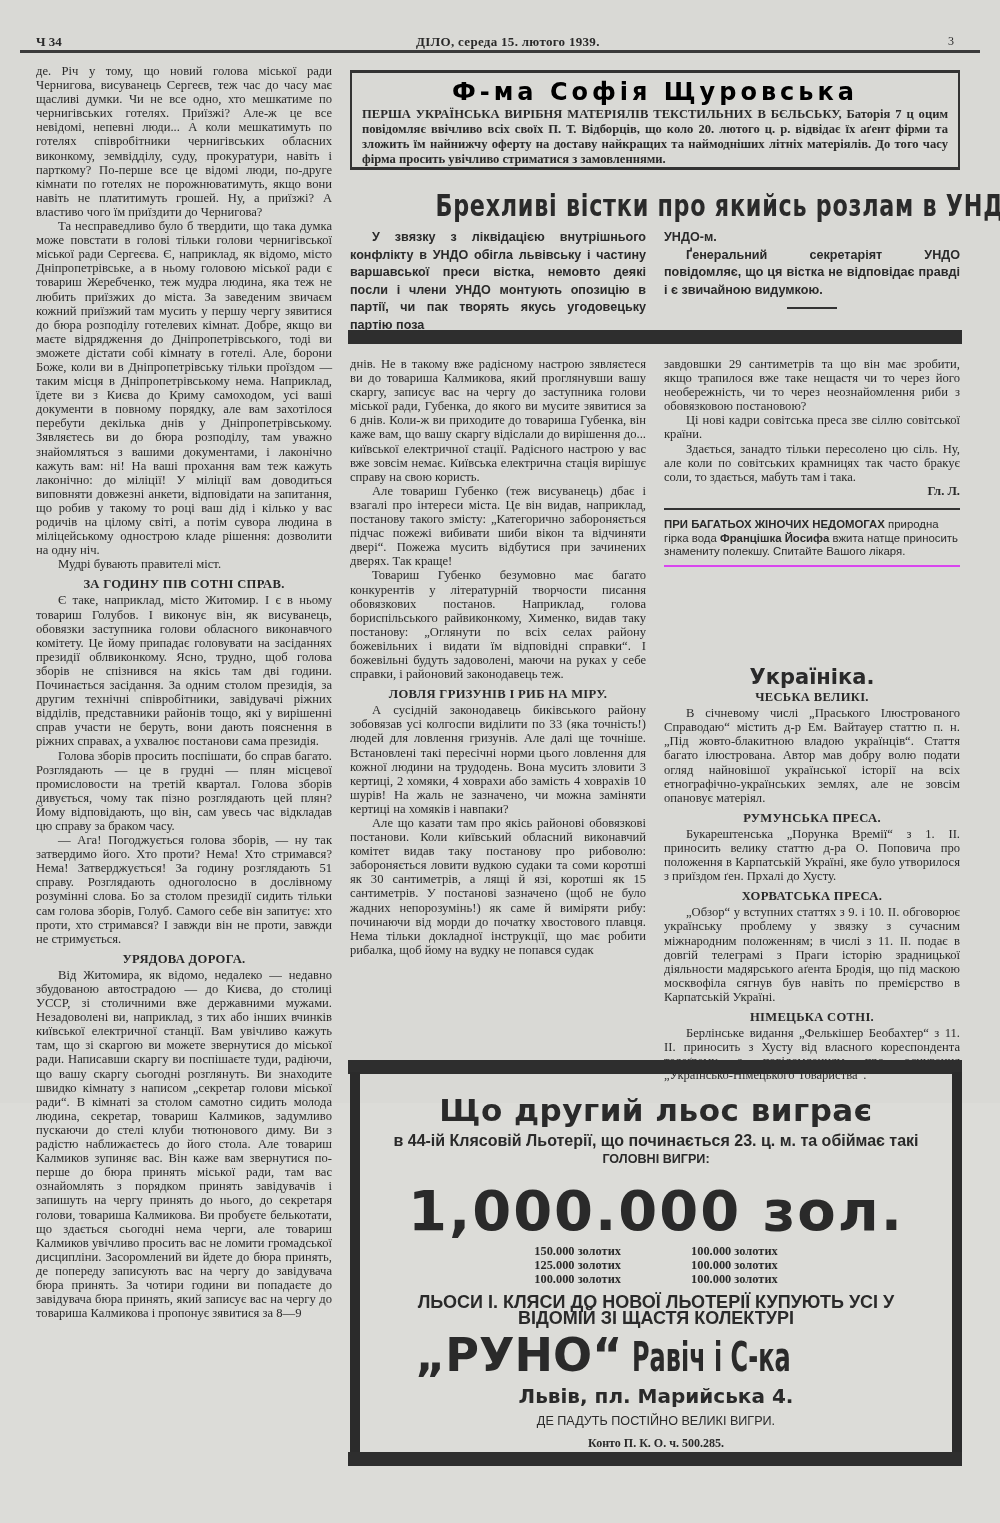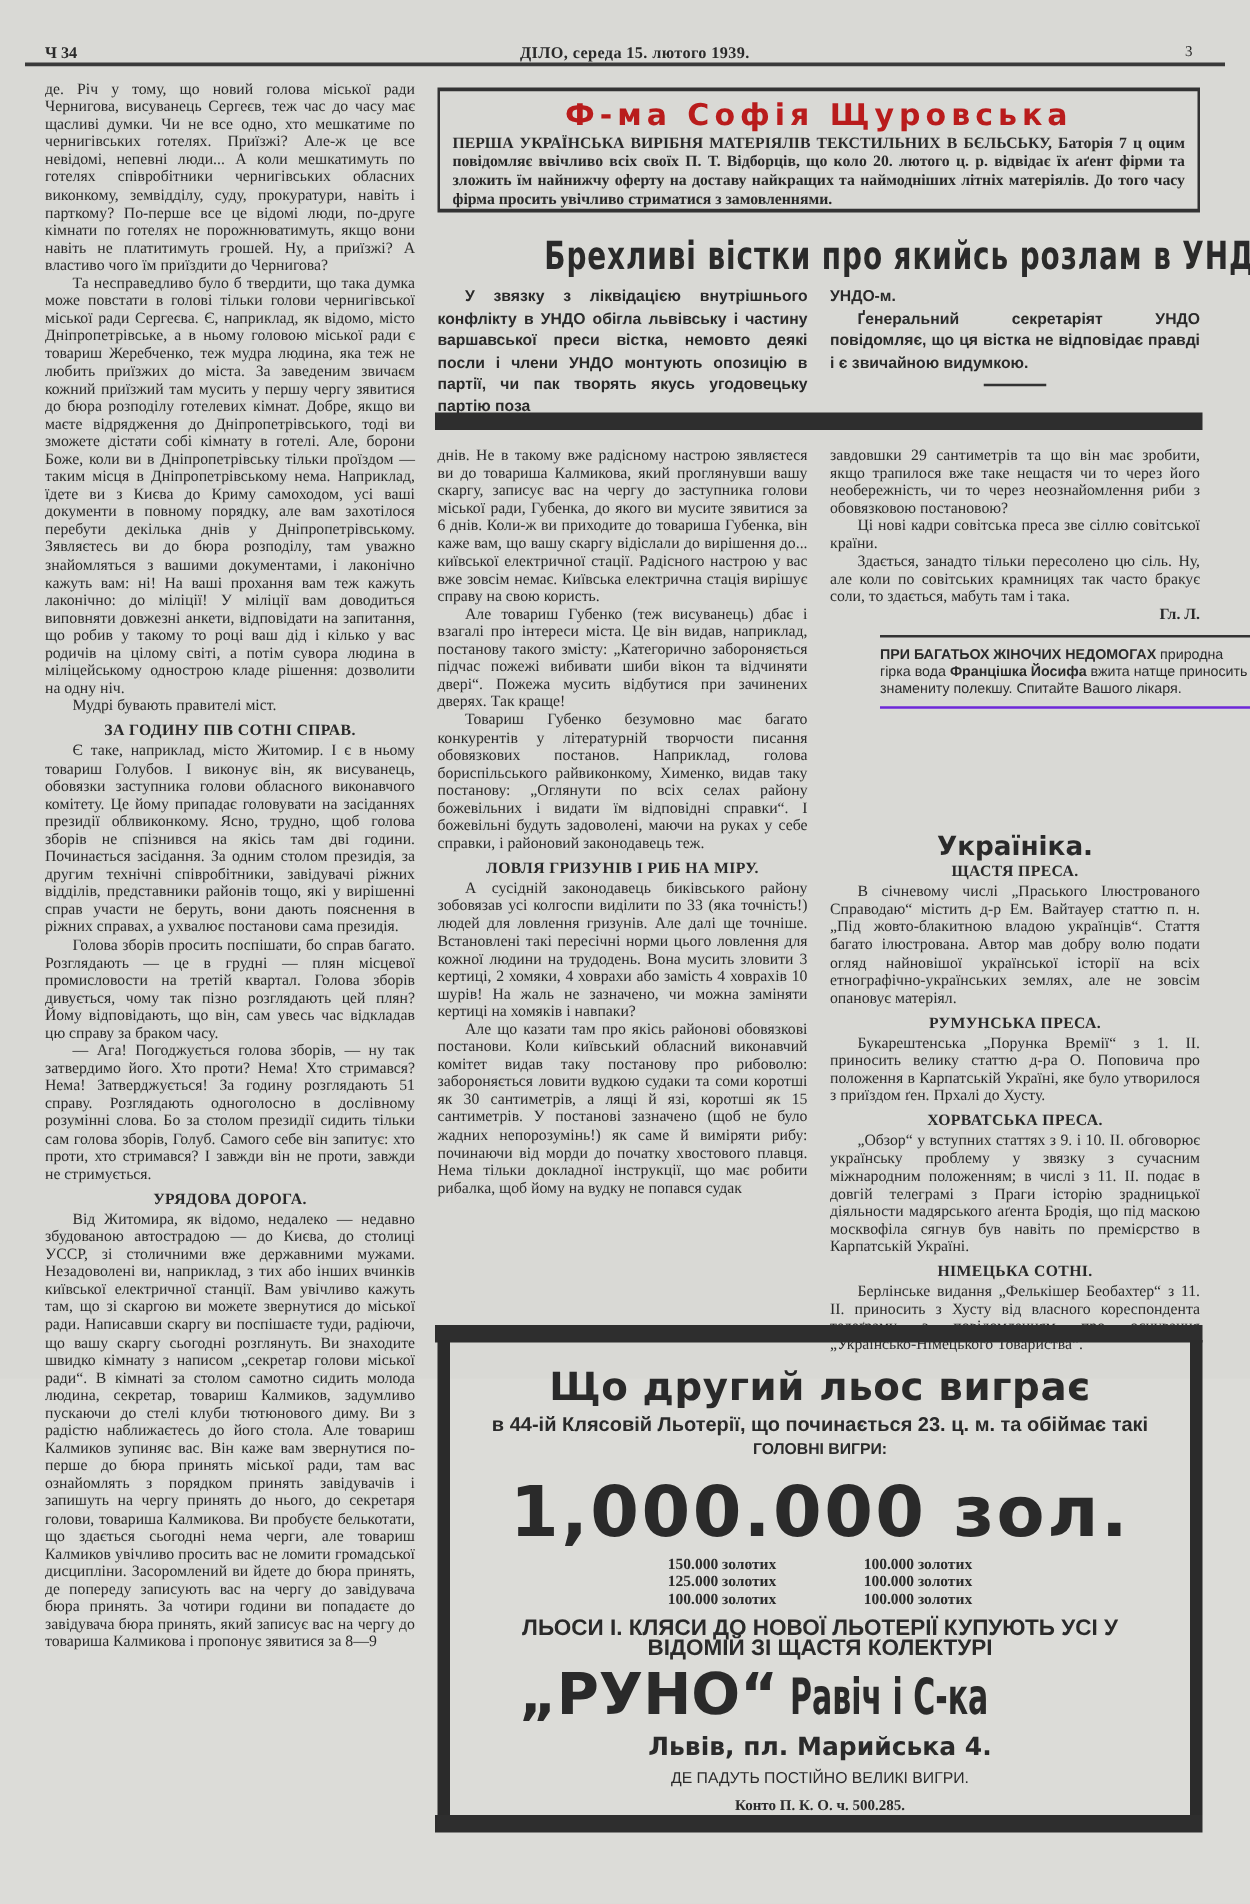--- a/index.html
+++ b/index.html
@@ -14,33 +14,33 @@
 
   .col { position: absolute; font-size: 12.6px; line-height: 14.1px; text-align: justify; }
   .col p { text-indent: 22px; }
   .col p.noindent { text-indent: 0; }
   .col h3 { font-size: 12.6px; text-align: center; font-weight: bold; margin: 6px 0 2px; letter-spacing: 0.3px; }
   .col-left { left: 36px; top: 64px; width: 296px; }
   .col-mid { left: 350px; top: 357px; width: 296px; }
   .col-right { left: 664px; top: 357px; width: 296px; }
 
   .ad-sofia { position: absolute; left: 350px; top: 70px; width: 610px; height: 100px; border-top: 3px solid #333; border-bottom: 3px solid #333; border-left: 2px solid #333; border-right: 2px solid #333; padding: 6px 10px; }
-  .ad-sofia .name { font-family: "DejaVu Sans", sans-serif; font-weight: bold; font-size: 24px; text-align: center; letter-spacing: 4px; line-height: 26px; color: #b91c1c; }
+  .ad-sofia .name { font-family: "DejaVu Sans", sans-serif; font-weight: bold; font-size: 24px; text-align: center; letter-spacing: 4px; line-height: 26px; color: #000000; }
   .ad-sofia .body { font-family: Liberation Serif, serif; font-size: 12.6px; line-height: 15px; font-weight: bold; text-align: justify; margin-top: 2px; }
 
   .undo { position: absolute; left: 350px; top: 185px; width: 610px; }
   .undo .headline { font-family: "DejaVu Sans", sans-serif; font-weight: bold; font-size: 31px; text-align: center; transform: scaleX(0.72); transform-origin: center; letter-spacing: 1px; line-height: 40px; white-space: nowrap; }
   .undo .cols { display: flex; justify-content: space-between; margin-top: 4px; font-family: "Liberation Sans", sans-serif; font-weight: bold; font-size: 12.6px; line-height: 17.6px; }
   .undo .c1 { width: 296px; text-align: justify; }
   .undo .c2 { width: 296px; text-align: justify; }
   .undo .c1 p, .undo .c2 p.ind { text-indent: 22px; }
   .undo .sig-rule { width: 50px; height: 2px; background: #333; margin: 8px auto 0; }
   .thickrule { position: absolute; left: 348px; top: 330px; width: 614px; height: 14px; background: #2e2e2e; }
 
-  .franz { position: absolute; left: 664px; top: 508px; width: 296px; border-top: 2px solid #333; border-bottom: 2px solid #6d28d9; padding: 8px 0 6px; font-size: 11.4px; line-height: 13.6px; font-family: "Liberation Sans", sans-serif; margin-left: 40px; }
+  .franz { position: absolute; left: 664px; top: 508px; width: 296px; border-top: 2px solid #333; border-bottom: 2px solid #d946ef; padding: 8px 0 6px; font-size: 11.4px; line-height: 13.6px; font-family: "Liberation Sans", sans-serif; }
   .franz b { font-weight: bold; }
   .ukrainika { font-family: "DejaVu Sans", sans-serif; font-weight: bold; font-size: 21px; text-align: center; margin: 12px 0 6px; }
   .sig { text-align: right; font-weight: bold; }
 
   .lottery { position: absolute; left: 350px; top: 1072px; width: 612px; height: 380px; border-left: 10px solid #2b2b2b; border-right: 10px solid #2b2b2b; text-align: center; }
   .lot-toprule { position: absolute; left: 348px; top: 1060px; width: 614px; height: 14px; background: #2e2e2e; }
   .lot-botrule { position: absolute; left: 348px; top: 1452px; width: 614px; height: 14px; background: #2e2e2e; }
   .lottery .t1 { font-family: "DejaVu Sans", sans-serif; font-weight: bold; font-size: 31px; margin-top: 20px; letter-spacing: 0.5px; }
   .lottery .t2 { font-family: "Liberation Sans", sans-serif; font-weight: bold; font-size: 16px; margin-top: 4px; }
   .lottery .t3 { font-family: "Liberation Sans", sans-serif; font-weight: bold; font-size: 12.6px; margin-top: 2px; }
@@ -109,21 +109,21 @@
 
   <div class="col col-right">
     <p class="noindent">завдовшки 29 сантиметрів та що він має зробити, якщо трапилося вже таке нещастя чи то через його необережність, чи то через неознайомлення риби з обовязковою постановою?</p>
     <p>Ці нові кадри совітська преса зве сіллю совітської країни.</p>
     <p>Здається, занадто тільки пересолено цю сіль. Ну, але коли по совітських крамницях так часто бракує соли, то здається, мабуть там і така.</p>
     <div class="sig">Гл. Л.</div>
 
     <div style="height:160px"></div>
 
     <div class="ukrainika">Україніка.</div>
-    <h3>ЩАСТЯ ПРЕСА.</h3>
+    <h3>ЧЕСЬКА ВЕЛИКІ.</h3>
     <p>В січневому числі „Праського Ілюстрованого Справодаю“ містить д-р Ем. Вайтауер статтю п. н. „Під жовто-блакитною владою українців“. Стаття багато ілюстрована. Автор мав добру волю подати огляд найновішої української історії на всіх етнографічно-українських землях, але не зовсім опановує матеріял.</p>
     <h3>РУМУНСЬКА ПРЕСА.</h3>
     <p>Букарештенська „Порунка Времії“ з 1. II. приносить велику статтю д-ра О. Поповича про положення в Карпатській Україні, яке було утворилося з приїздом ґен. Прхалі до Хусту.</p>
     <h3>ХОРВАТСЬКА ПРЕСА.</h3>
     <p>„Обзор“ у вступних статтях з 9. і 10. II. обговорює українську проблему у звязку з сучасним міжнародним положенням; в числі з 11. II. подає в довгій телеграмі з Праги історію зрадницької діяльности мадярського аґента Бродія, що під маскою москвофіла сягнув був навіть по премієрство в Карпатській Україні.</p>
     <h3>НІМЕЦЬКА СОТНІ.</h3>
     <p>Берлінське видання „Фелькішер Беобахтер“ з 11. II. приносить з Хусту від власного кореспондента телеґраму з повідомленням про оснування „Українсько-Німецького Товариства“.</p>
   </div>
 
   <div class="franz">

